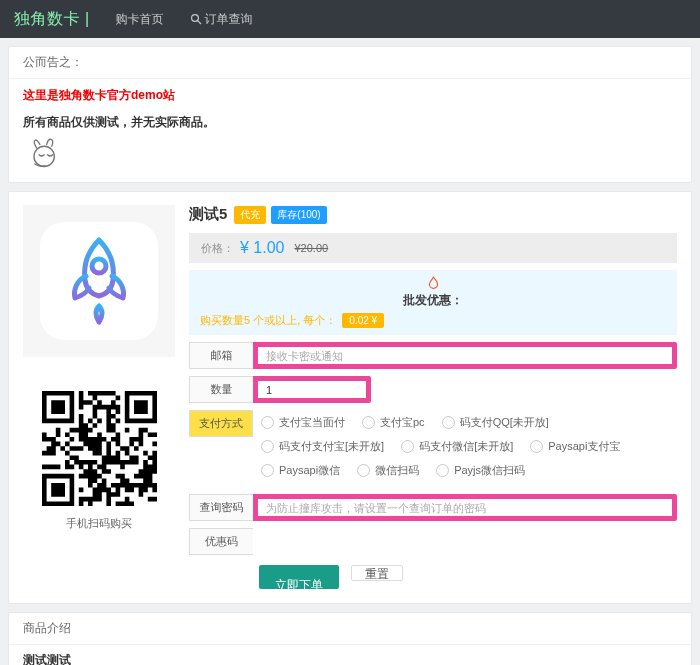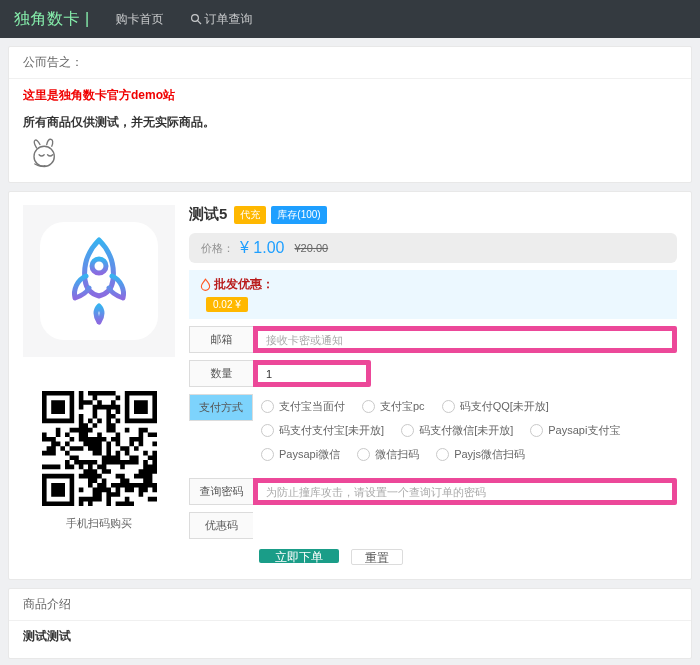--- a/index.html
+++ b/index.html
@@ -28,44 +28,44 @@
   .product-img { width:152px; height:152px; background:#f6f6f7; display:flex; align-items:center; justify-content:center; }
   .rocket-card { width:118px; height:118px; background:#fff; border-radius:24px; display:flex; align-items:center; justify-content:center; }
   .qr-wrap { margin-top:34px; display:flex; justify-content:center; }
   .qr-caption { margin-top:10px; text-align:center; font-size:11px; color:#666; }
 
   .right-col { flex:1; margin-left:14px; min-width:0; }
   .title-row { display:flex; align-items:center; }
   .product-name { font-size:15px; font-weight:bold; color:#333; margin-right:7px; }
   .badge { color:#fff; font-size:10px; padding:2px 6px; border-radius:2px; margin-right:5px; }
 
-  .price-row { margin-top:9px; background:#ededed; height:30px; display:flex; align-items:center; padding:0 12px; font-size:11px; color:#919191;border-radius:6px; }
+  .price-row { margin-top:9px; background:#ededed; height:30px; display:flex; align-items:center; padding:0 12px; font-size:11px; color:#919191; }
   .price { color:#1e9fff; font-size:16px; margin-left:6px; }
   .orig-price { margin-left:10px; color:#666; text-decoration:line-through; font-size:11px; }
 
   .wholesale { margin-top:7px; background:#ecf8ff; padding:6px 11px 7px; }
-  .ws-title { color:#b91c1c; font-size:12px; font-weight:bold; display:flex; align-items:center; gap:3px; }
+  .ws-title { color:#404040; font-size:12px; font-weight:bold; display:flex; align-items:center; gap:3px;flex-direction:column; }
   .ws-desc { margin-top:4px; font-size:11px; color:#ffb800; display:flex; align-items:center; }
   .ws-badge { background:#ffb800; color:#fff; font-size:10px; padding:2px 7px; border-radius:2px; margin-left:6px; }
 
   .form-row { display:flex; margin-top:7px; height:27px; }
   .form-label { width:64px; flex:none; background:#fafafa; border:1px solid #dcdcdc; border-right:none; display:flex; align-items:center; justify-content:center; font-size:11px; color:#555; }
   .form-input { flex:1; border:5px solid #ec4899; font-size:11px; padding:0 8px; color:#333; outline:none; background:#fff; min-width:0; border-radius:0 2px 2px 0; }
   .form-input::placeholder { color:#a9a9a9; }
   .qty-row { width:182px; }
 
   .payment-row { display:flex; margin-top:7px; }
-  .payment-label { width:64px; height:27px; flex:none; background:#7dd3fc; border:1px solid #dcdcdc; display:flex; align-items:center; justify-content:center; font-size:11px; color:#555; }
+  .payment-label { width:64px; height:27px; flex:none; background:#fde047; border:1px solid #dcdcdc; display:flex; align-items:center; justify-content:center; font-size:11px; color:#555; }
   .payment-options { margin-left:8px; padding-top:5px; }
   .pay-row { display:flex; margin-bottom:9px; }
   .radio-item { display:flex; align-items:center; margin-right:17px; font-size:11px; color:#666; cursor:pointer; white-space:nowrap; }
   .radio-circle { width:13px; height:13px; border:1px solid #c9c9c9; border-radius:50%; margin-right:5px; background:#fff; flex:none; }
 
   .btn-row { margin-top:10px; margin-left:70px; display:flex; }
-  .btn-primary { background:#1a9d88; color:#fff; font-size:12px; padding:0 16px; height:14px; border:none; border-radius:2px; cursor:pointer; }
+  .btn-primary { background:#1a9d88; color:#fff; font-size:12px; padding:12px 16px; height:14px; border:none; border-radius:2px; cursor:pointer; }
   .btn-reset { background:#fff; border:1px solid #dcdcdc; color:#555; font-size:12px; padding:0 13px; height:16px; border-radius:2px; margin-left:12px; cursor:pointer; }
 
   .detail-body { padding:7px 14px 13px; font-size:12px; font-weight:bold; color:#333; }
 </style>
 </head>
 <body>
 
 <div class="page">
 
   <div class="navbar">
@@ -151,20 +151,21 @@
           <div class="wholesale">
             <div class="ws-title">
               <span style="display:flex">
                 <svg width="11" height="13" viewBox="0 0 16 18" fill="none" stroke="#ff5722" stroke-width="1.6" stroke-linejoin="round">
                     <path d="M8 1 C 10 5, 14 7, 14 11.5 A 6 6 0 0 1 2 11.5 C 2 8, 5.5 6, 8 1 Z"></path>
                   </svg>
               </span>
               <span>批发优惠：</span>
             </div>
             <div class="ws-desc">
+              <span>购买数量5 个或以上, 每个：</span>
               <span class="ws-badge">0.02 ¥</span>
             </div>
           </div>
 
           <div class="form-row">
             <span class="form-label">邮箱</span>
             <input class="form-input" type="text" placeholder="接收卡密或通知" style="">
           </div>
 
           <div class="form-row qty-row">

